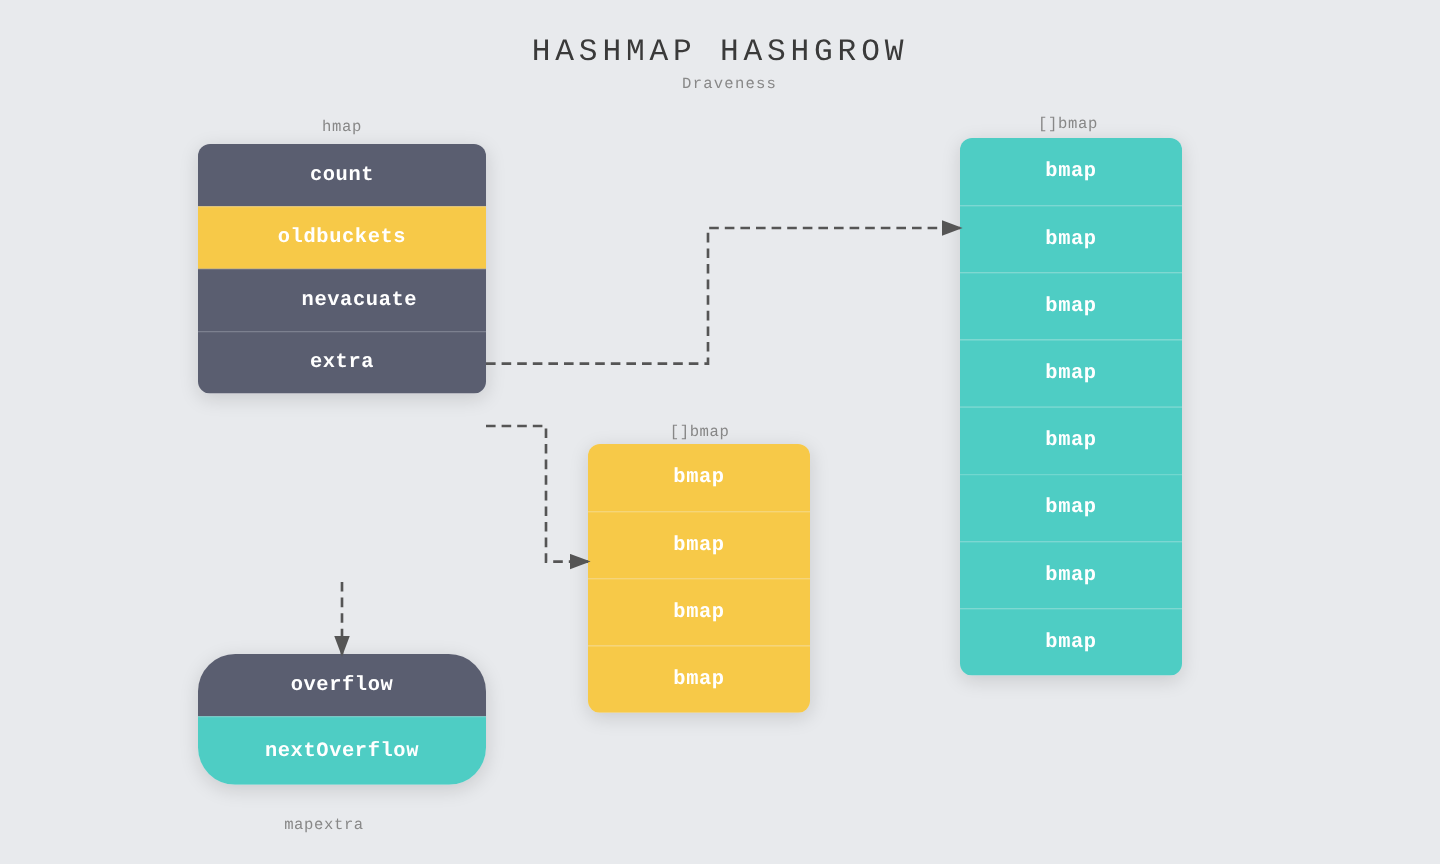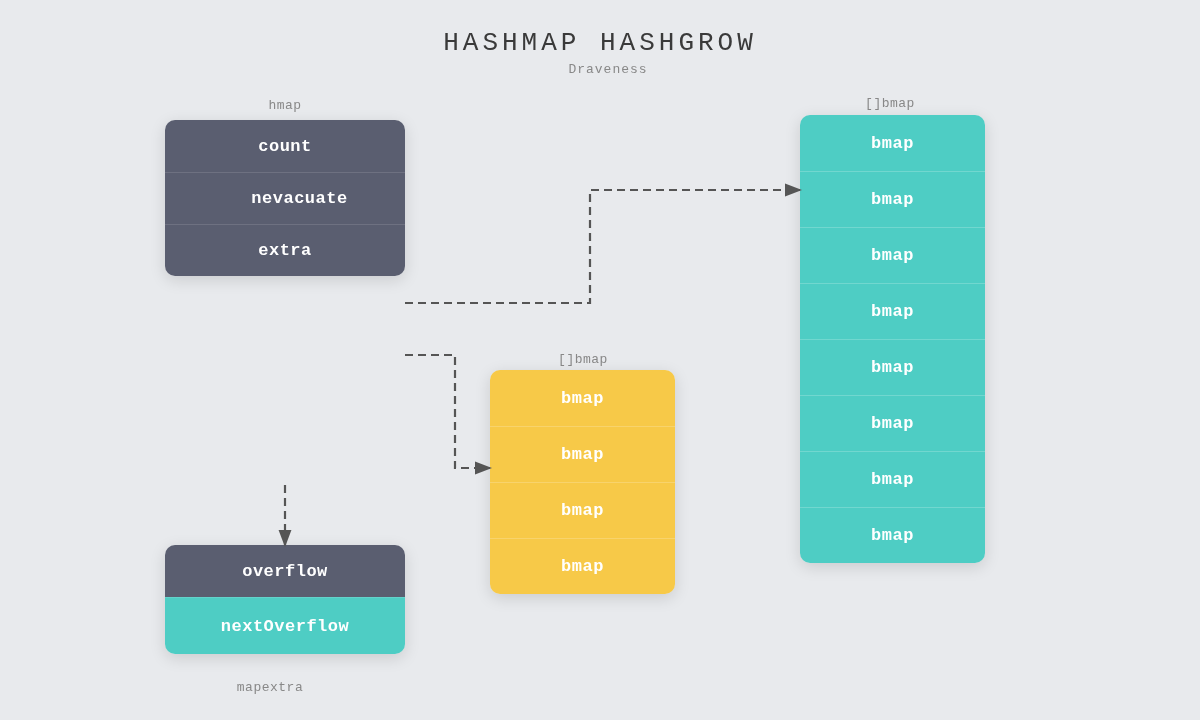--- a/index.html
+++ b/index.html
@@ -66,20 +66,21 @@
       left: 165px;
       top: 30px;
       width: 240px;
     }
 
     
     .mapextra-card {
       left: 165px;
       top: 455px;
       width: 240px;
+      border-radius: 31px;
     }
 
     
     .bmap-teal-card {
       left: 800px;
       top: 25px;
       width: 185px;
     }
 
     
@@ -120,20 +121,21 @@
 
 <div class="title">HASHMAP  HASHGROW</div>
 <div class="subtitle">Draveness</div>
 
 <div class="diagram">
 
   <div class="card-label" style="left: 245px; top: 8px; width: 80px;">hmap</div>
 
   <div class="card hmap-card" id="hmap-card">
   <div class="card-row bg-dark" style="height: 52px; font-size: 17px;">count</div>
+      <div class="card-row bg-yellow" style="height: 52px; font-size: 17px; border-top: 1px solid rgba(255, 255, 255, 0.12);">oldbuckets</div>
       <div class="card-row bg-dark" style="height: 52px; font-size: 17px; border-top: 1px solid rgba(255, 255, 255, 0.12); padding-left: 29px;">nevacuate</div>
       <div class="card-row bg-dark" style="height: 52px; font-size: 17px; border-top: 1px solid rgba(255, 255, 255, 0.12);">extra</div>
     </div>
 
   <div class="card-label" style="left: 210px; top: 590px; width: 120px;">mapextra</div>
 
   <div class="card mapextra-card" id="mapextra-card">
   <div class="card-row bg-dark" style="height: 52px;">overflow</div>
       <div class="card-row bg-teal" style="height: 57px; border-top: 1px solid rgba(255, 255, 255, 0.12);">nextOverflow</div>
     </div>

